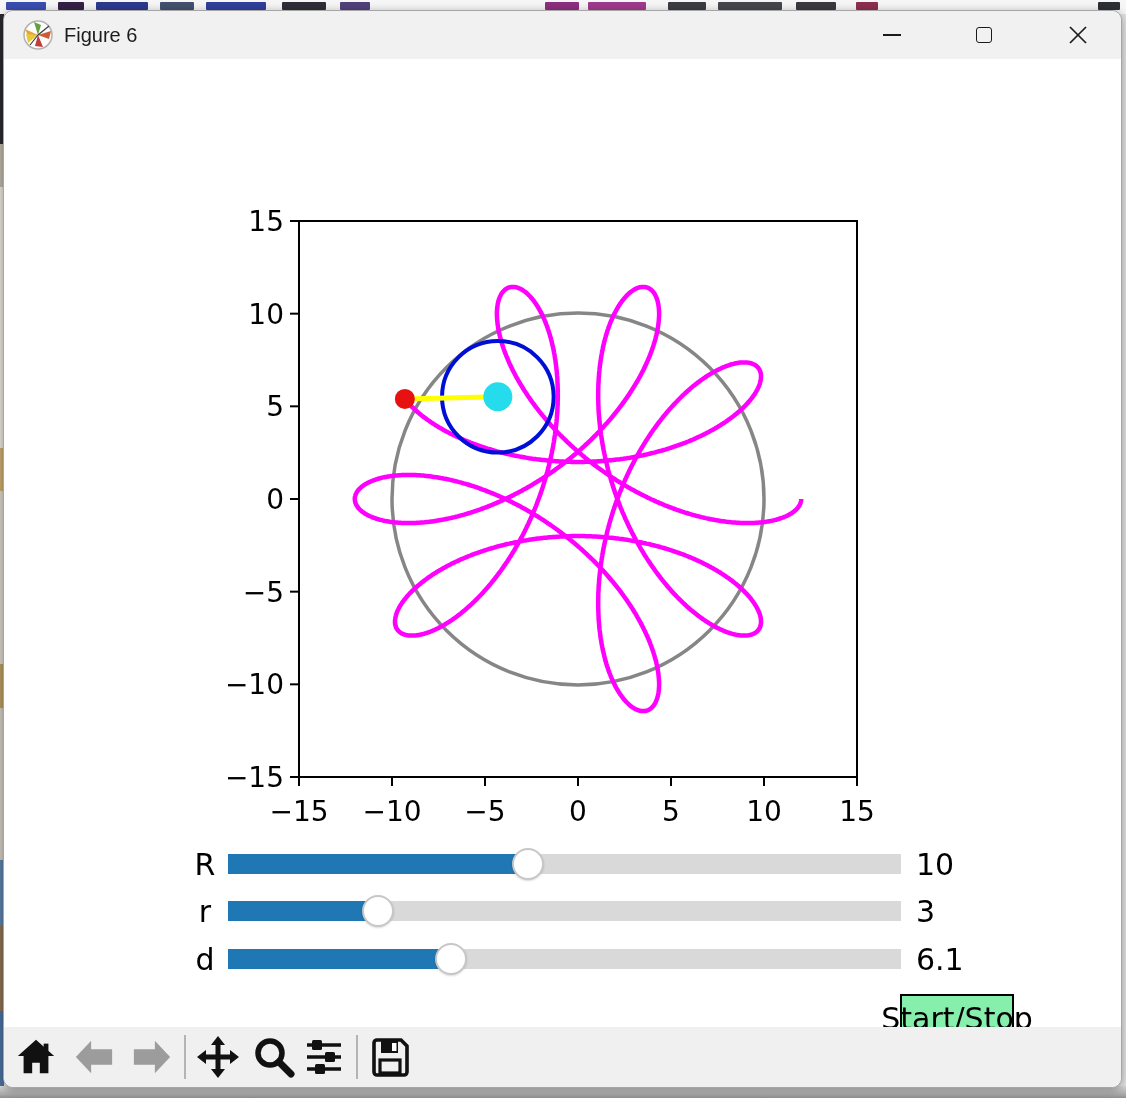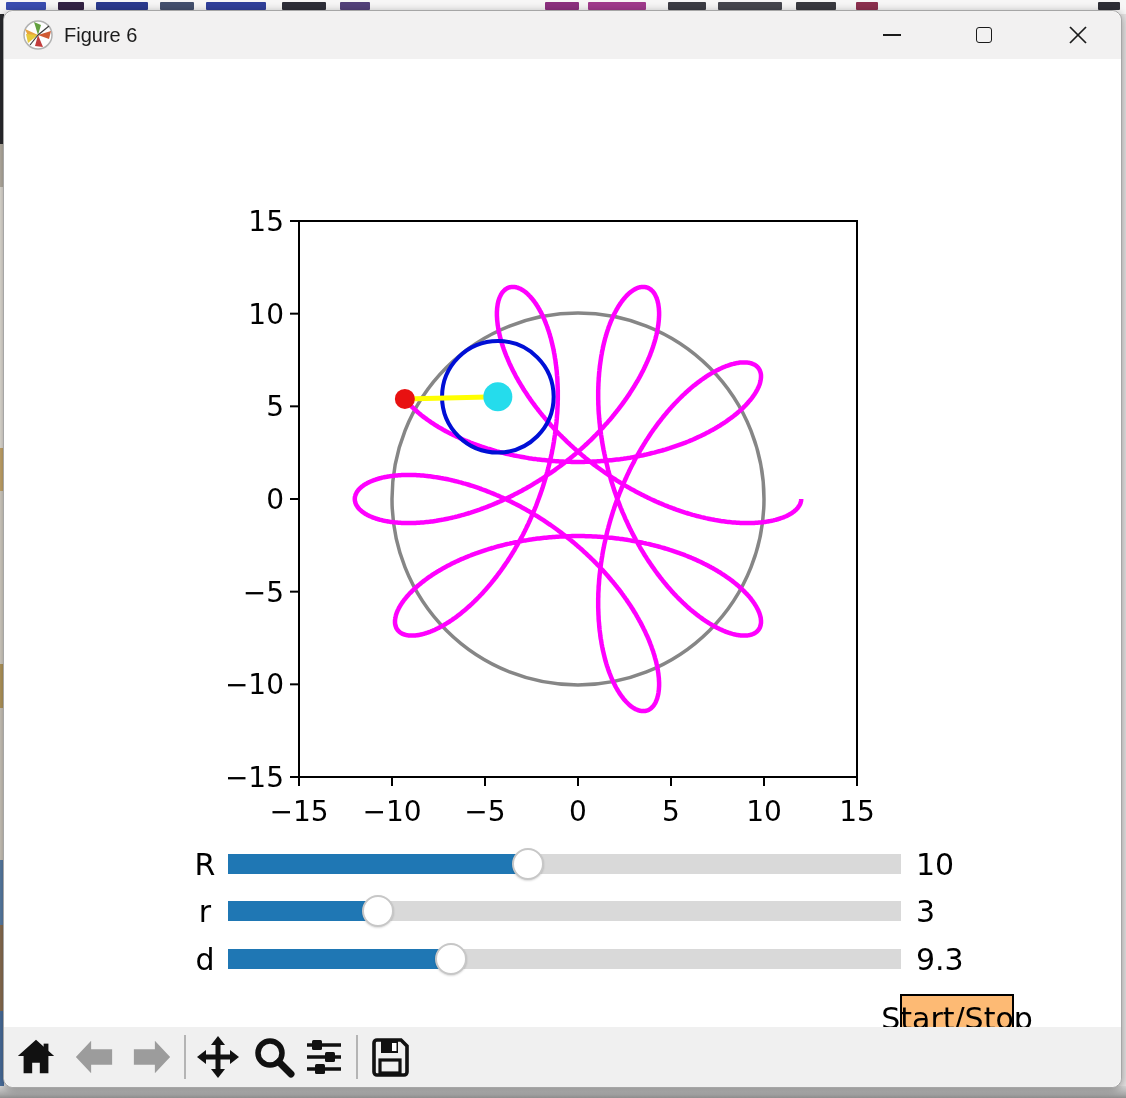--- a/index.html
+++ b/index.html
@@ -51,21 +51,21 @@
     background:#d9d9d9; }
   .sl-fill { position:absolute; left:0; top:0; height:20px; background:#1f77b4; }
   .sl-handle { position:absolute; top:1px; width:32px; height:32px;
     background:#ffffff; border:2px solid #c7c7c7; border-radius:50%;
     box-shadow:0 1px 2px rgba(0,0,0,.15); }
   .sl-value { position:absolute; left:688px; top:0; height:34px; display:flex;
     align-items:center; font-size:30px; color:#000; white-space:nowrap; }
 
   
   .startstop { position:absolute; left:896px; top:935px; width:114px; height:48px;
-    background:#fdba74; border:2px solid #000; display:flex; align-items:center;
+    background:#86efac; border:2px solid #000; display:flex; align-items:center;
     justify-content:center; overflow:visible; cursor:pointer; }
   .startstop span { font-size:30px; color:#000; white-space:nowrap; }
 
   
   .toolbar { position:absolute; left:0; top:1016px; width:100%; height:60px;
     background:#f0f0f0; display:flex; align-items:center;
     border-radius:0 0 10px 10px; }
   .tool-btn { width:44px; height:44px; display:flex; align-items:center;
     justify-content:center; border-radius:4px; }
   .tool-sep { width:2px; height:44px; background:#b4b4b4; margin:0 10px; }
@@ -176,21 +176,21 @@
       </div>
       <div class="sl-handle" style="left: 134.079px;"></div>
       <div class="sl-value">3</div>
     </div>
     <div class="slider-row row-d">
       <div class="sl-label">d</div>
       <div class="sl-track">
         <div class="sl-fill" style="width: 222.763px;"></div>
       </div>
       <div class="sl-handle" style="left: 206.763px;"></div>
-      <div class="sl-value">9.3</div>
+      <div class="sl-value">6.1</div>
     </div>
 
     <div class="startstop">
       <span>Start/Stop</span>
     </div>
   </div>
 
   <div class="toolbar">
     <div class="tool-btn m2">
       <svg width="42" height="42" viewBox="0 0 44 44">

